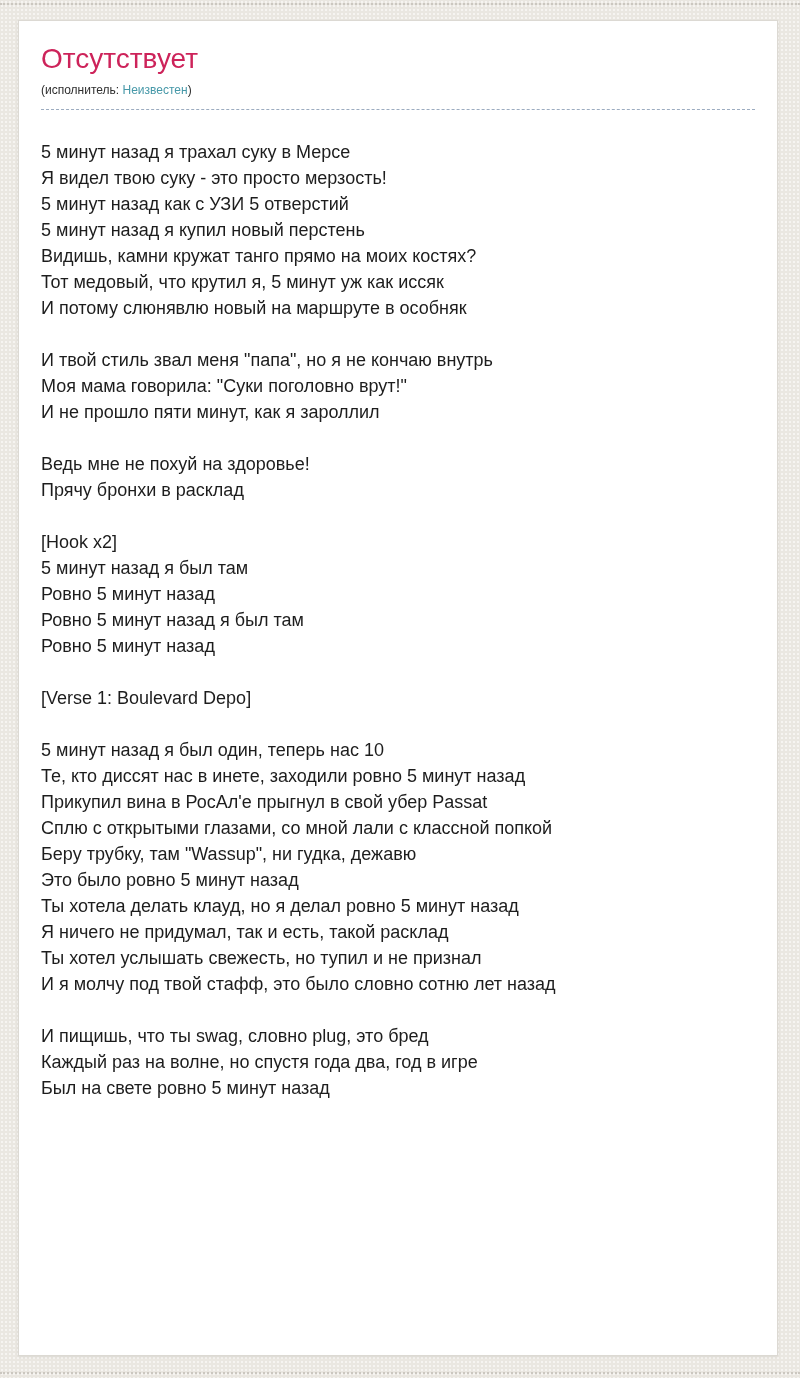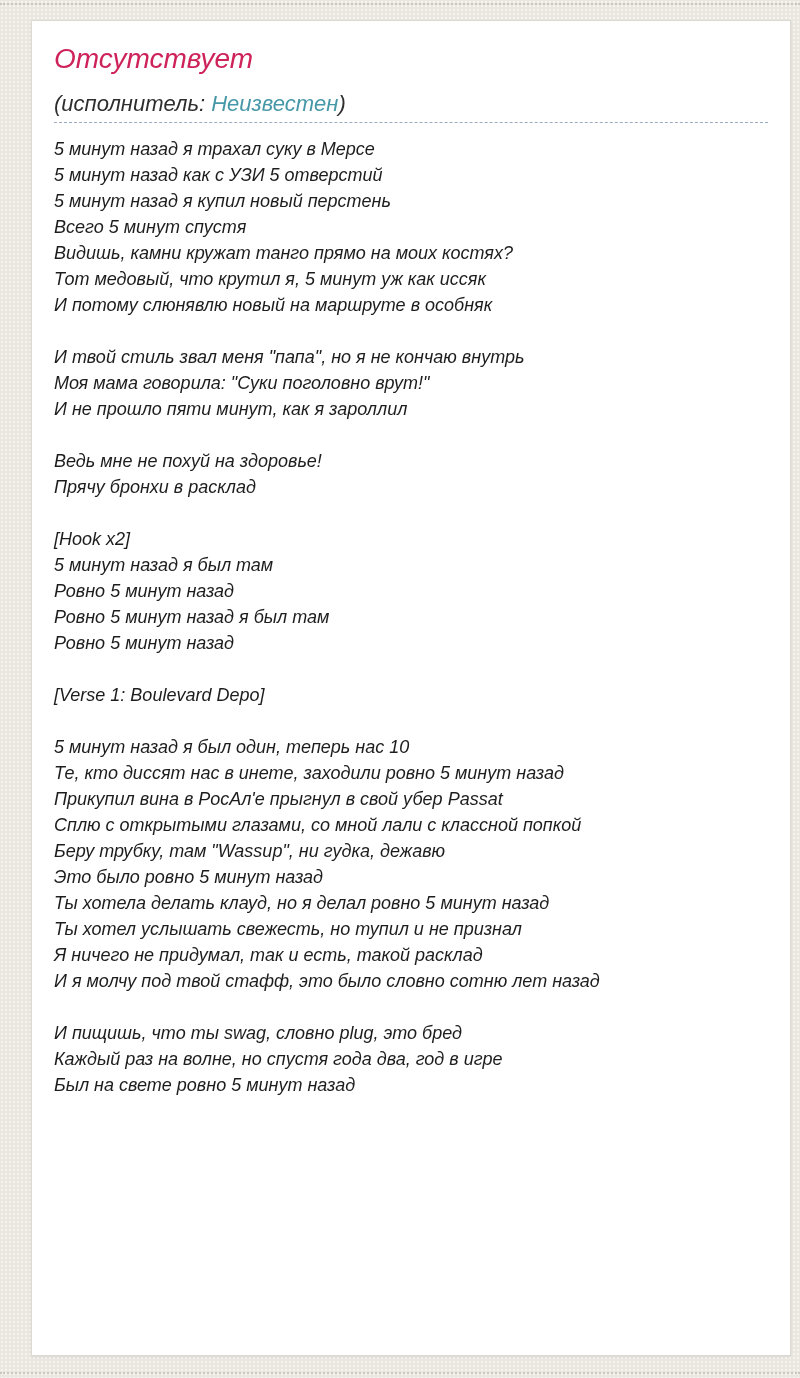--- a/index.html
+++ b/index.html
@@ -22,57 +22,56 @@
     left: 0;
     width: 100%;
     border-top: 2px dotted #cbc7c0;
     height: 0;
   }
   .stitch-top { top: 3px; }
   .stitch-bottom { top: 1372px; }
 
   .card {
     position: absolute;
-    left: 31px;
+    left: 18px;
     top: 20px;
     width: 760px;
     box-sizing: border-box;
     background: var(--card-bg, #ffffff);
     border: 1px solid #dcd9d3;
     box-shadow: 0 1px 3px rgba(0,0,0,0.07);
     padding: 22px 22px 30px 22px;
     min-height: 1336px;
-    font-style: italic;
   }
 
   .song-header {
     border-bottom: 1px dashed var(--divider, #9cacc0);
     padding-bottom: 8px;
   }
   .song-title {
     margin: 0;
     font-size: 28px;
     line-height: 31px;
     font-weight: 400;
     color: var(--title-color, #cd235a);
   }
   .artist-line {
-    margin-top: 19px;
-    font-size: 22px;
+    margin-top: 6px;
+    font-size: 12px;
     line-height: 21px;
     color: #2e2e2e;
   }
   .artist-link {
     color: var(--link-color, #4698a8);
     text-decoration: none;
     cursor: pointer;
   }
 
   .lyrics {
-    margin-top: 13px;
+    margin-top: 29px;
   }
   .stanza {
     margin-bottom: 26px;
   }
   .stanza:last-child {
     margin-bottom: 0;
   }
   .line {
     font-size: 18px;
     line-height: 26px;
@@ -91,23 +90,23 @@
     <h1 class="song-title">Отсутствует</h1>
     <div class="artist-line">
       <span>(исполнитель:</span>
       <a class="artist-link" href="#">Неизвестен</a><span>)</span>
     </div>
   </div>
 
   <div class="lyrics">
       <div class="stanza">
         <div class="line">5 минут назад я трахал суку в Мерсе</div>
+        <div class="line">Я видел твою суку - это просто мерзость!</div>
         <div class="line">5 минут назад как с УЗИ 5 отверстий</div>
         <div class="line">5 минут назад я купил новый перстень</div>
-        <div class="line">Всего 5 минут спустя</div>
         <div class="line">Видишь, камни кружат танго прямо на моих костях?</div>
         <div class="line">Тот медовый, что крутил я, 5 минут уж как иссяк</div>
         <div class="line">И потому слюнявлю новый на маршруте в особняк</div>
       </div>
       <div class="stanza">
         <div class="line">И твой стиль звал меня "папа", но я не кончаю внутрь</div>
         <div class="line">Моя мама говорила: "Суки поголовно врут!"</div>
         <div class="line">И не прошло пяти минут, как я зароллил</div>
       </div>
       <div class="stanza">
@@ -125,22 +124,22 @@
         <div class="line">[Verse 1: Boulevard Depo]</div>
       </div>
       <div class="stanza">
         <div class="line">5 минут назад я был один, теперь нас 10</div>
         <div class="line">Те, кто диссят нас в инете, заходили ровно 5 минут назад</div>
         <div class="line">Прикупил вина в РосАл'е прыгнул в свой убер Passat</div>
         <div class="line">Сплю с открытыми глазами, со мной лали с классной попкой</div>
         <div class="line">Беру трубку, там "Wassup", ни гудка, дежавю</div>
         <div class="line">Это было ровно 5 минут назад</div>
         <div class="line">Ты хотела делать клауд, но я делал ровно 5 минут назад</div>
+        <div class="line">Я ничего не придумал, так и есть, такой расклад</div>
         <div class="line">Ты хотел услышать свежесть, но тупил и не признал</div>
-        <div class="line">Я ничего не придумал, так и есть, такой расклад</div>
         <div class="line">И я молчу под твой стафф, это было словно сотню лет назад</div>
       </div>
       <div class="stanza">
         <div class="line">И пищишь, что ты swag, словно plug, это бред</div>
         <div class="line">Каждый раз на волне, но спустя года два, год в игре</div>
         <div class="line">Был на свете ровно 5 минут назад</div>
       </div>
     </div>
 </div>
 

